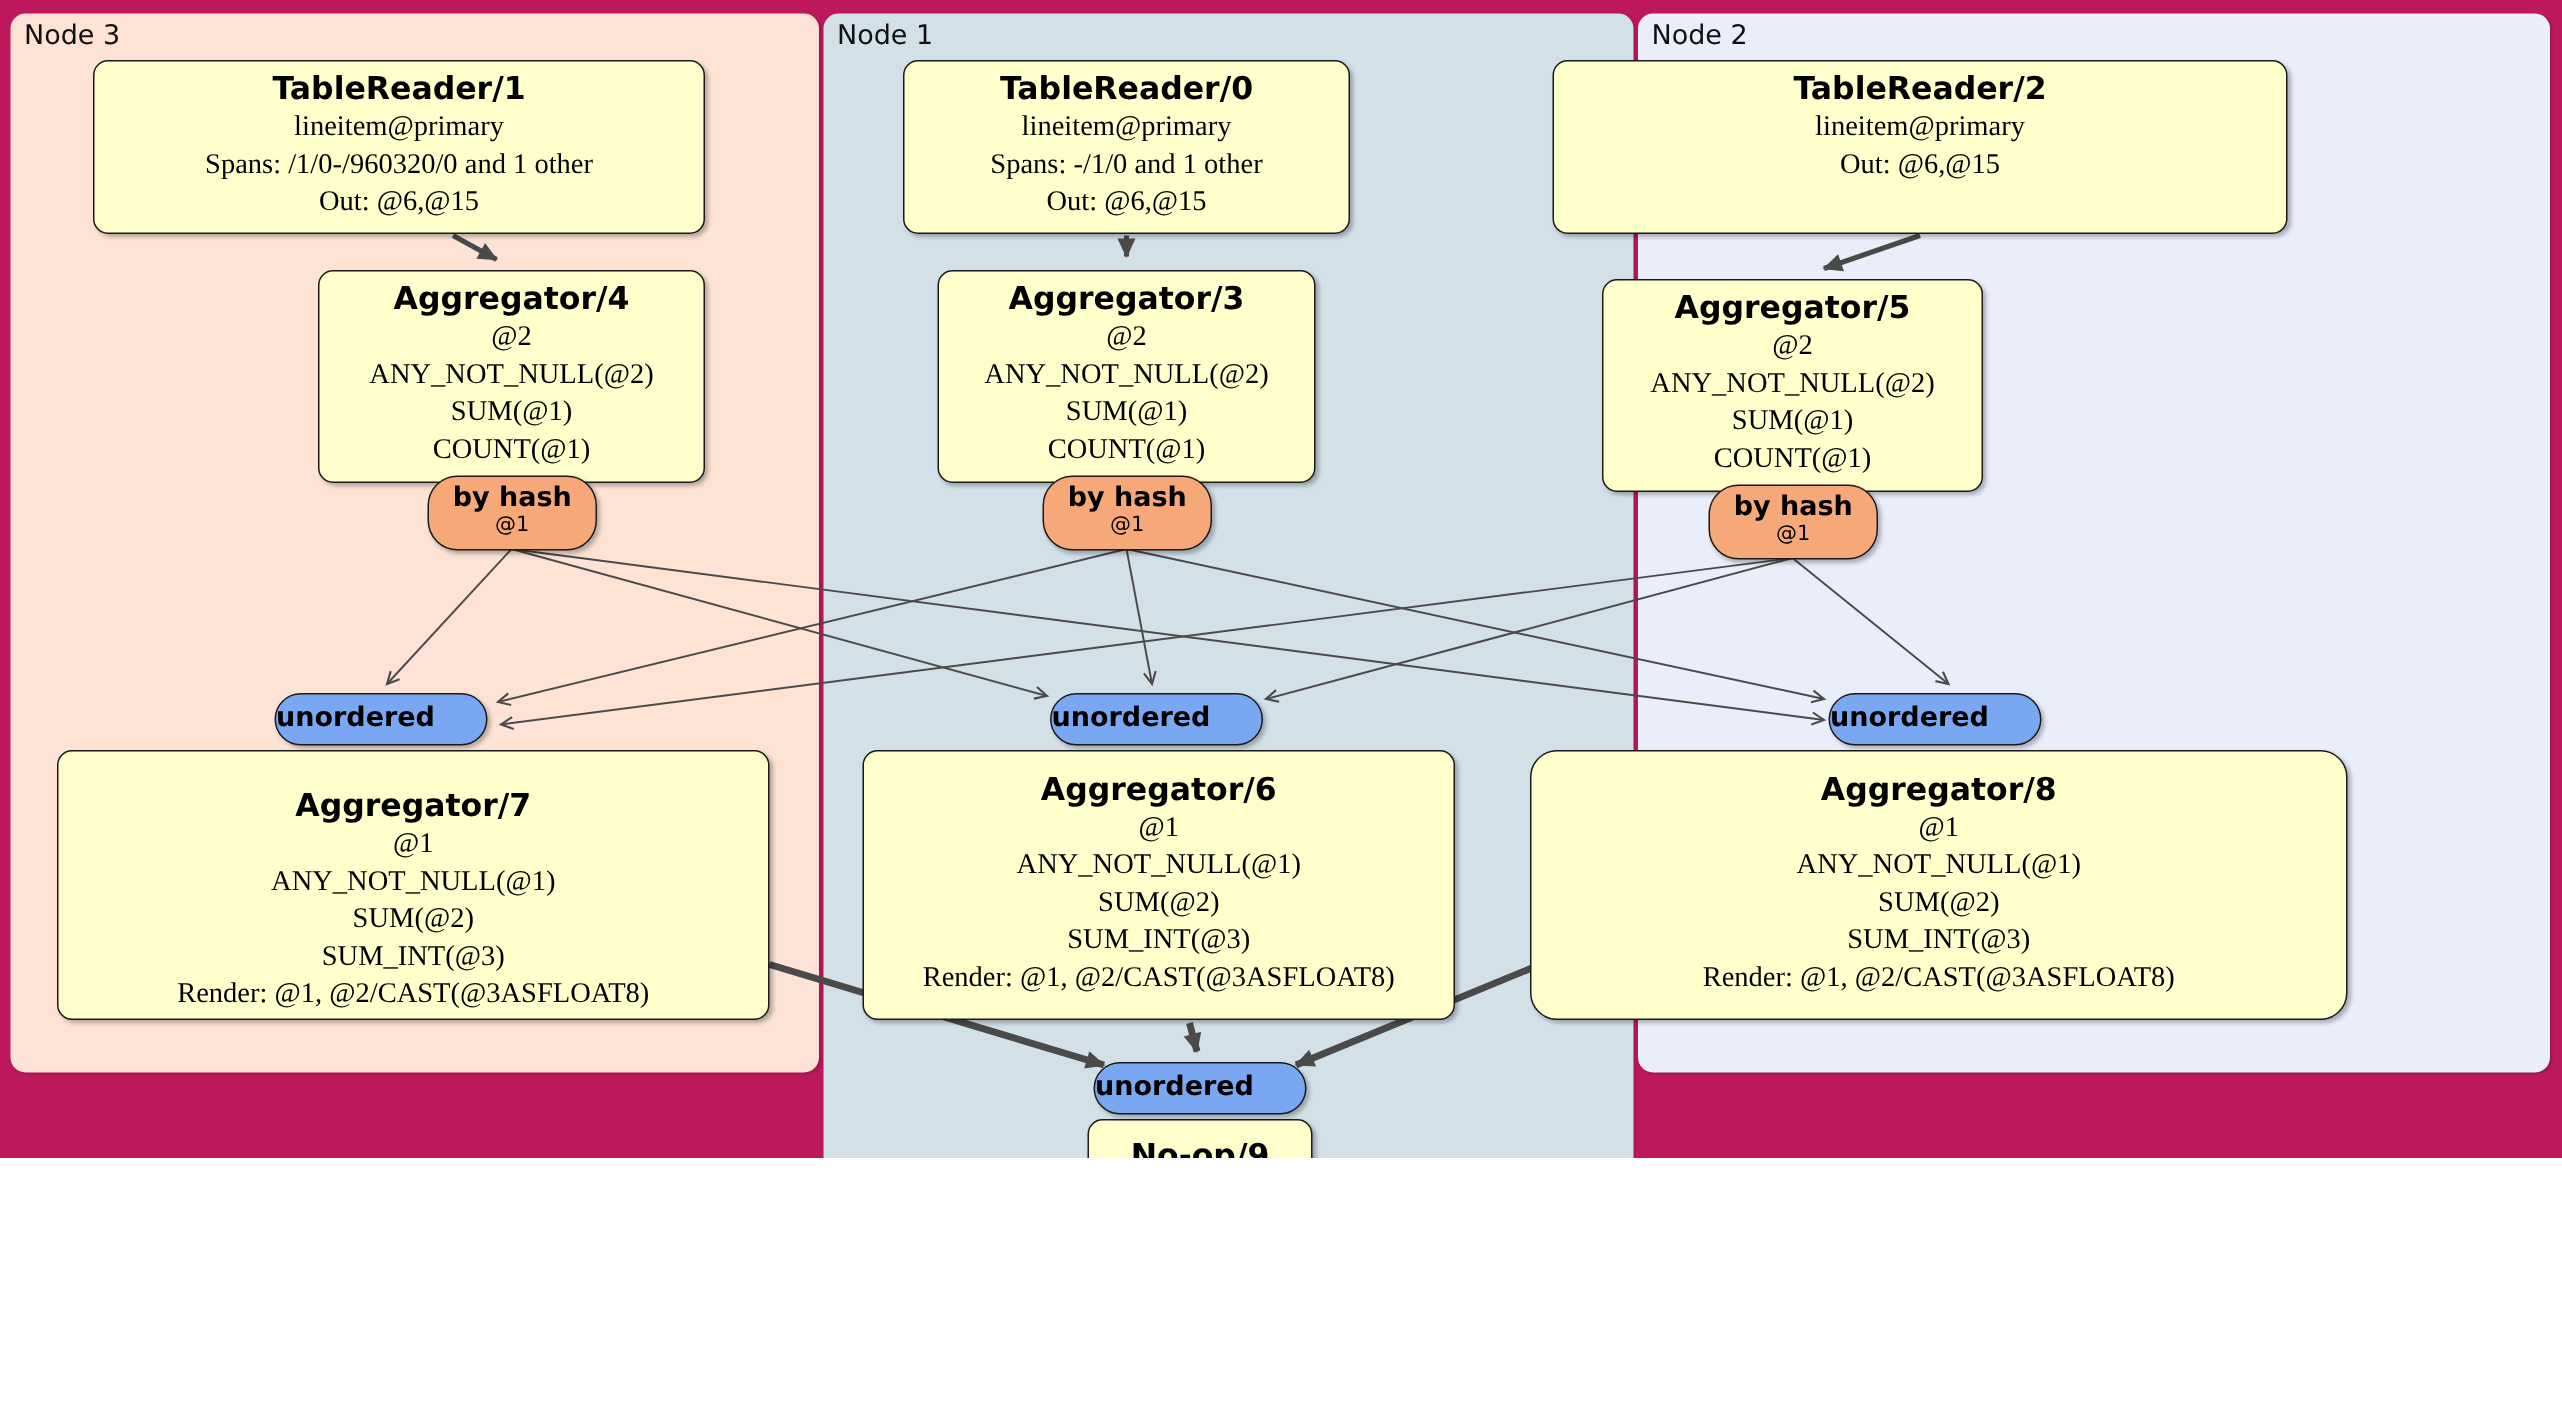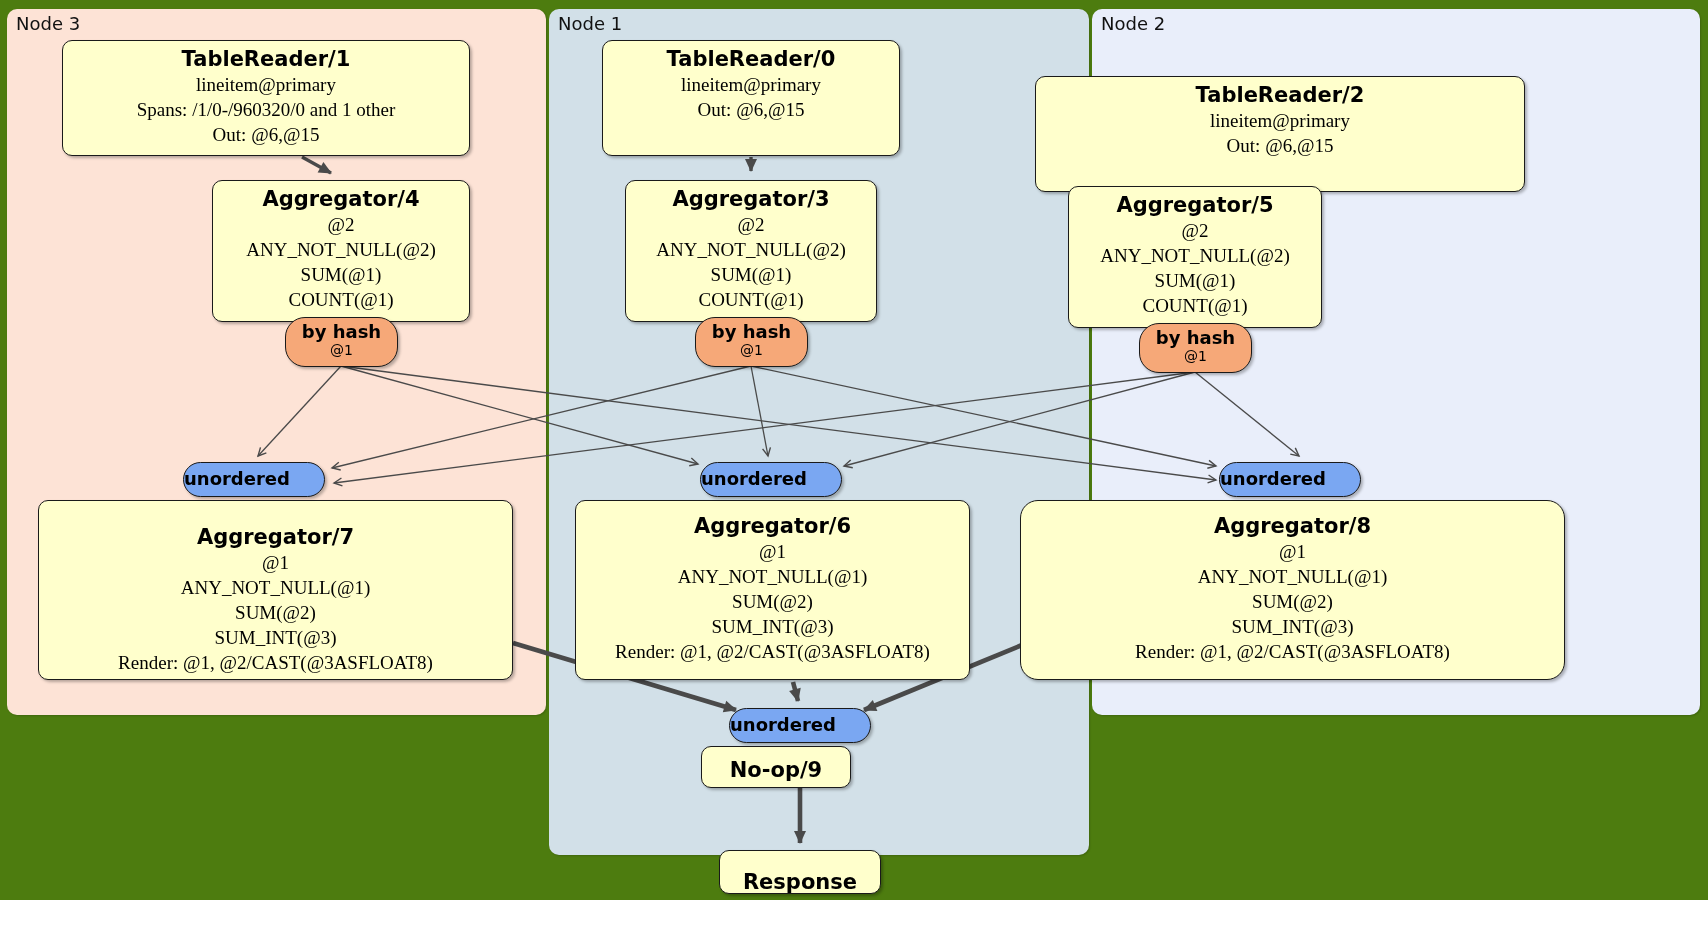--- a/index.html
+++ b/index.html
@@ -1,17 +1,17 @@
 <!DOCTYPE html>
 <html style="--node3-bg: #fde3d6; --node1-bg: #d2e0e8; --node2-bg: #e9eefa; --box-bg: #ffffcc; --router-bg: #f6a878; --sync-bg: #7aa7f2;"><head>
 <meta charset="utf-8">
 <style>
   html,body{margin:0;padding:0;background:#ffffff;}
   body{font-family:"DejaVu Sans","Liberation Sans",sans-serif;}
-  #canvas{position:relative;width:1708px;height:900px;overflow:hidden;background:#4d7c0f;}
+  #canvas{position:relative;width:1708px;height:772px;overflow:hidden;background:#be185d;}
 
   .panel{position:absolute;border-radius:10px;box-shadow:1px 1px 2px rgba(0,0,0,0.18);}
   .panel.n3{background:var(--node3-bg);}
   .panel.n1{background:var(--node1-bg);}
   .panel.n2{background:var(--node2-bg);}
   .nlabel{position:absolute;font-size:18px;color:#111;}
 
   #edges{position:absolute;left:0;top:0;z-index:2;}
 
   .box{position:absolute;z-index:3;background:var(--box-bg);border:1.6px solid #1a1a1a;
@@ -109,20 +109,21 @@
     <div class="bline">@1</div>
     <div class="bline">ANY_NOT_NULL(@1)</div>
     <div class="bline">SUM(@2)</div>
     <div class="bline">SUM_INT(@3)</div>
     <div class="bline">Render: @1, @2/CAST(@3ASFLOAT8)</div>
   </div>
 
   <div class="box" style="left:602px;top:40px;width:298px;height:116px;">
     <div class="title">TableReader/0</div>
     <div class="bline">lineitem@primary</div>
+    <div class="bline">Spans: -/1/0 and 1 other</div>
     <div class="bline">Out: @6,@15</div>
   </div>
 
   <div class="box" style="left:625px;top:180px;width:252px;height:142px;">
     <div class="title">Aggregator/3</div>
     <div class="bline">@2</div>
     <div class="bline">ANY_NOT_NULL(@2)</div>
     <div class="bline">SUM(@1)</div>
     <div class="bline">COUNT(@1)</div>
   </div>
@@ -142,29 +143,29 @@
     <div class="bline">ANY_NOT_NULL(@1)</div>
     <div class="bline">SUM(@2)</div>
     <div class="bline">SUM_INT(@3)</div>
     <div class="bline">Render: @1, @2/CAST(@3ASFLOAT8)</div>
   </div>
 
   <div class="sync" style="left:729px;top:708px;width:142px;height:35px;">
     <div class="slabel">unordered</div>
   </div>
 
-  <div class="box" style="left:701px;top:746px;width:150px;height:42px;padding-top:10px;">
+  <div class="box" style="left:725px;top:746px;width:150px;height:42px;padding-top:10px;">
     <div class="title">No-op/9</div>
   </div>
 
   <div class="box" style="left:719px;top:850px;width:162px;height:44px;padding-top:18px;">
     <div class="title">Response</div>
   </div>
 
-  <div class="box" style="left:1035px;top:40px;width:490px;height:116px;margin-top:36px;">
+  <div class="box" style="left:1035px;top:40px;width:490px;height:116px;">
     <div class="title">TableReader/2</div>
     <div class="bline">lineitem@primary</div>
     <div class="bline">Out: @6,@15</div>
   </div>
 
   <div class="box" style="left:1068px;top:186px;width:254px;height:142px;">
     <div class="title">Aggregator/5</div>
     <div class="bline">@2</div>
     <div class="bline">ANY_NOT_NULL(@2)</div>
     <div class="bline">SUM(@1)</div>

